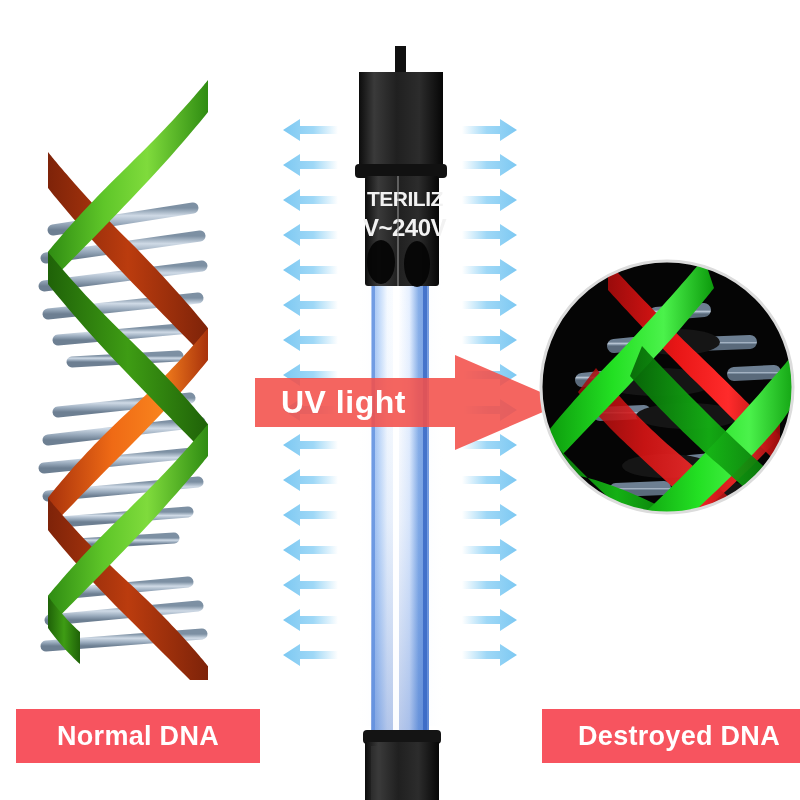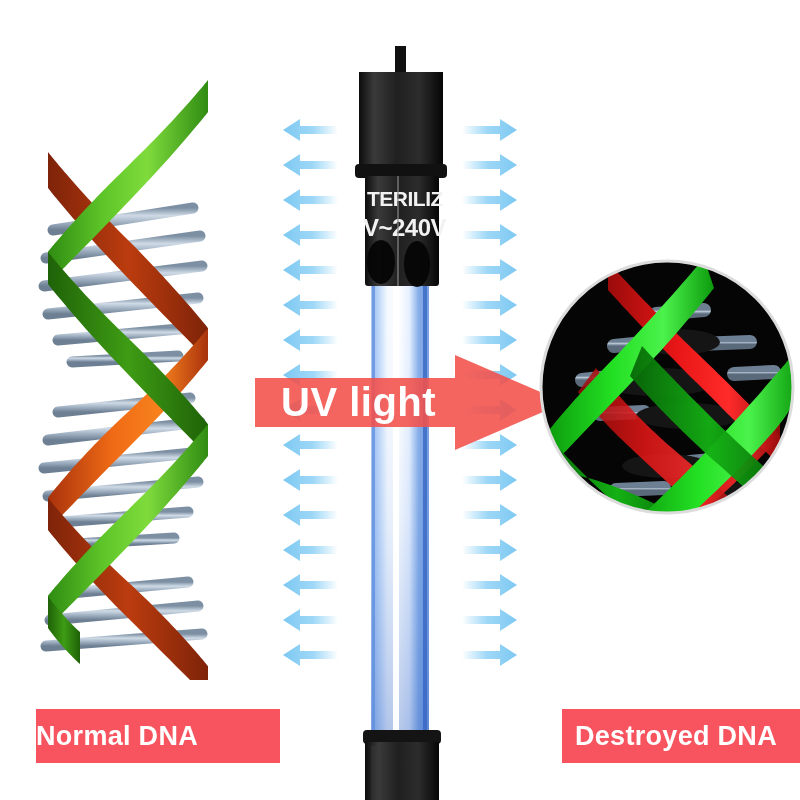--- a/index.html
+++ b/index.html
@@ -60,21 +60,21 @@
     width: 310px;
     height: 95px;
   }
   .uv-arrow-label {
     position: absolute;
     left: 281px;
     top: 373px;
     width: 180px;
     height: 58px;
     color: #ffffff;
-    font-size: 40px;
+    font-size: 32px;
     font-weight: bold;
     line-height: 58px;
     letter-spacing: 0.5px;
     text-align: left;
     font-family: "Liberation Sans", sans-serif;
     white-space: nowrap;
   }
 
   
   .dna-destroyed {
@@ -87,23 +87,23 @@
 
   
   .badge {
     position: absolute;
     background: #f7545f;
     color: #ffffff;
     font-weight: bold;
     font-family: "Liberation Sans", sans-serif;
     display: flex;
     align-items: center;
+    justify-content: center;
     letter-spacing: 0.3px;
     white-space: nowrap;
-    margin-left: 20px;
   }
   .badge-normal {
     left: 16px;
     top: 709px;
     width: 244px;
     height: 54px;
     font-size: 27px;
   }
   .badge-destroyed {
     left: 542px;

